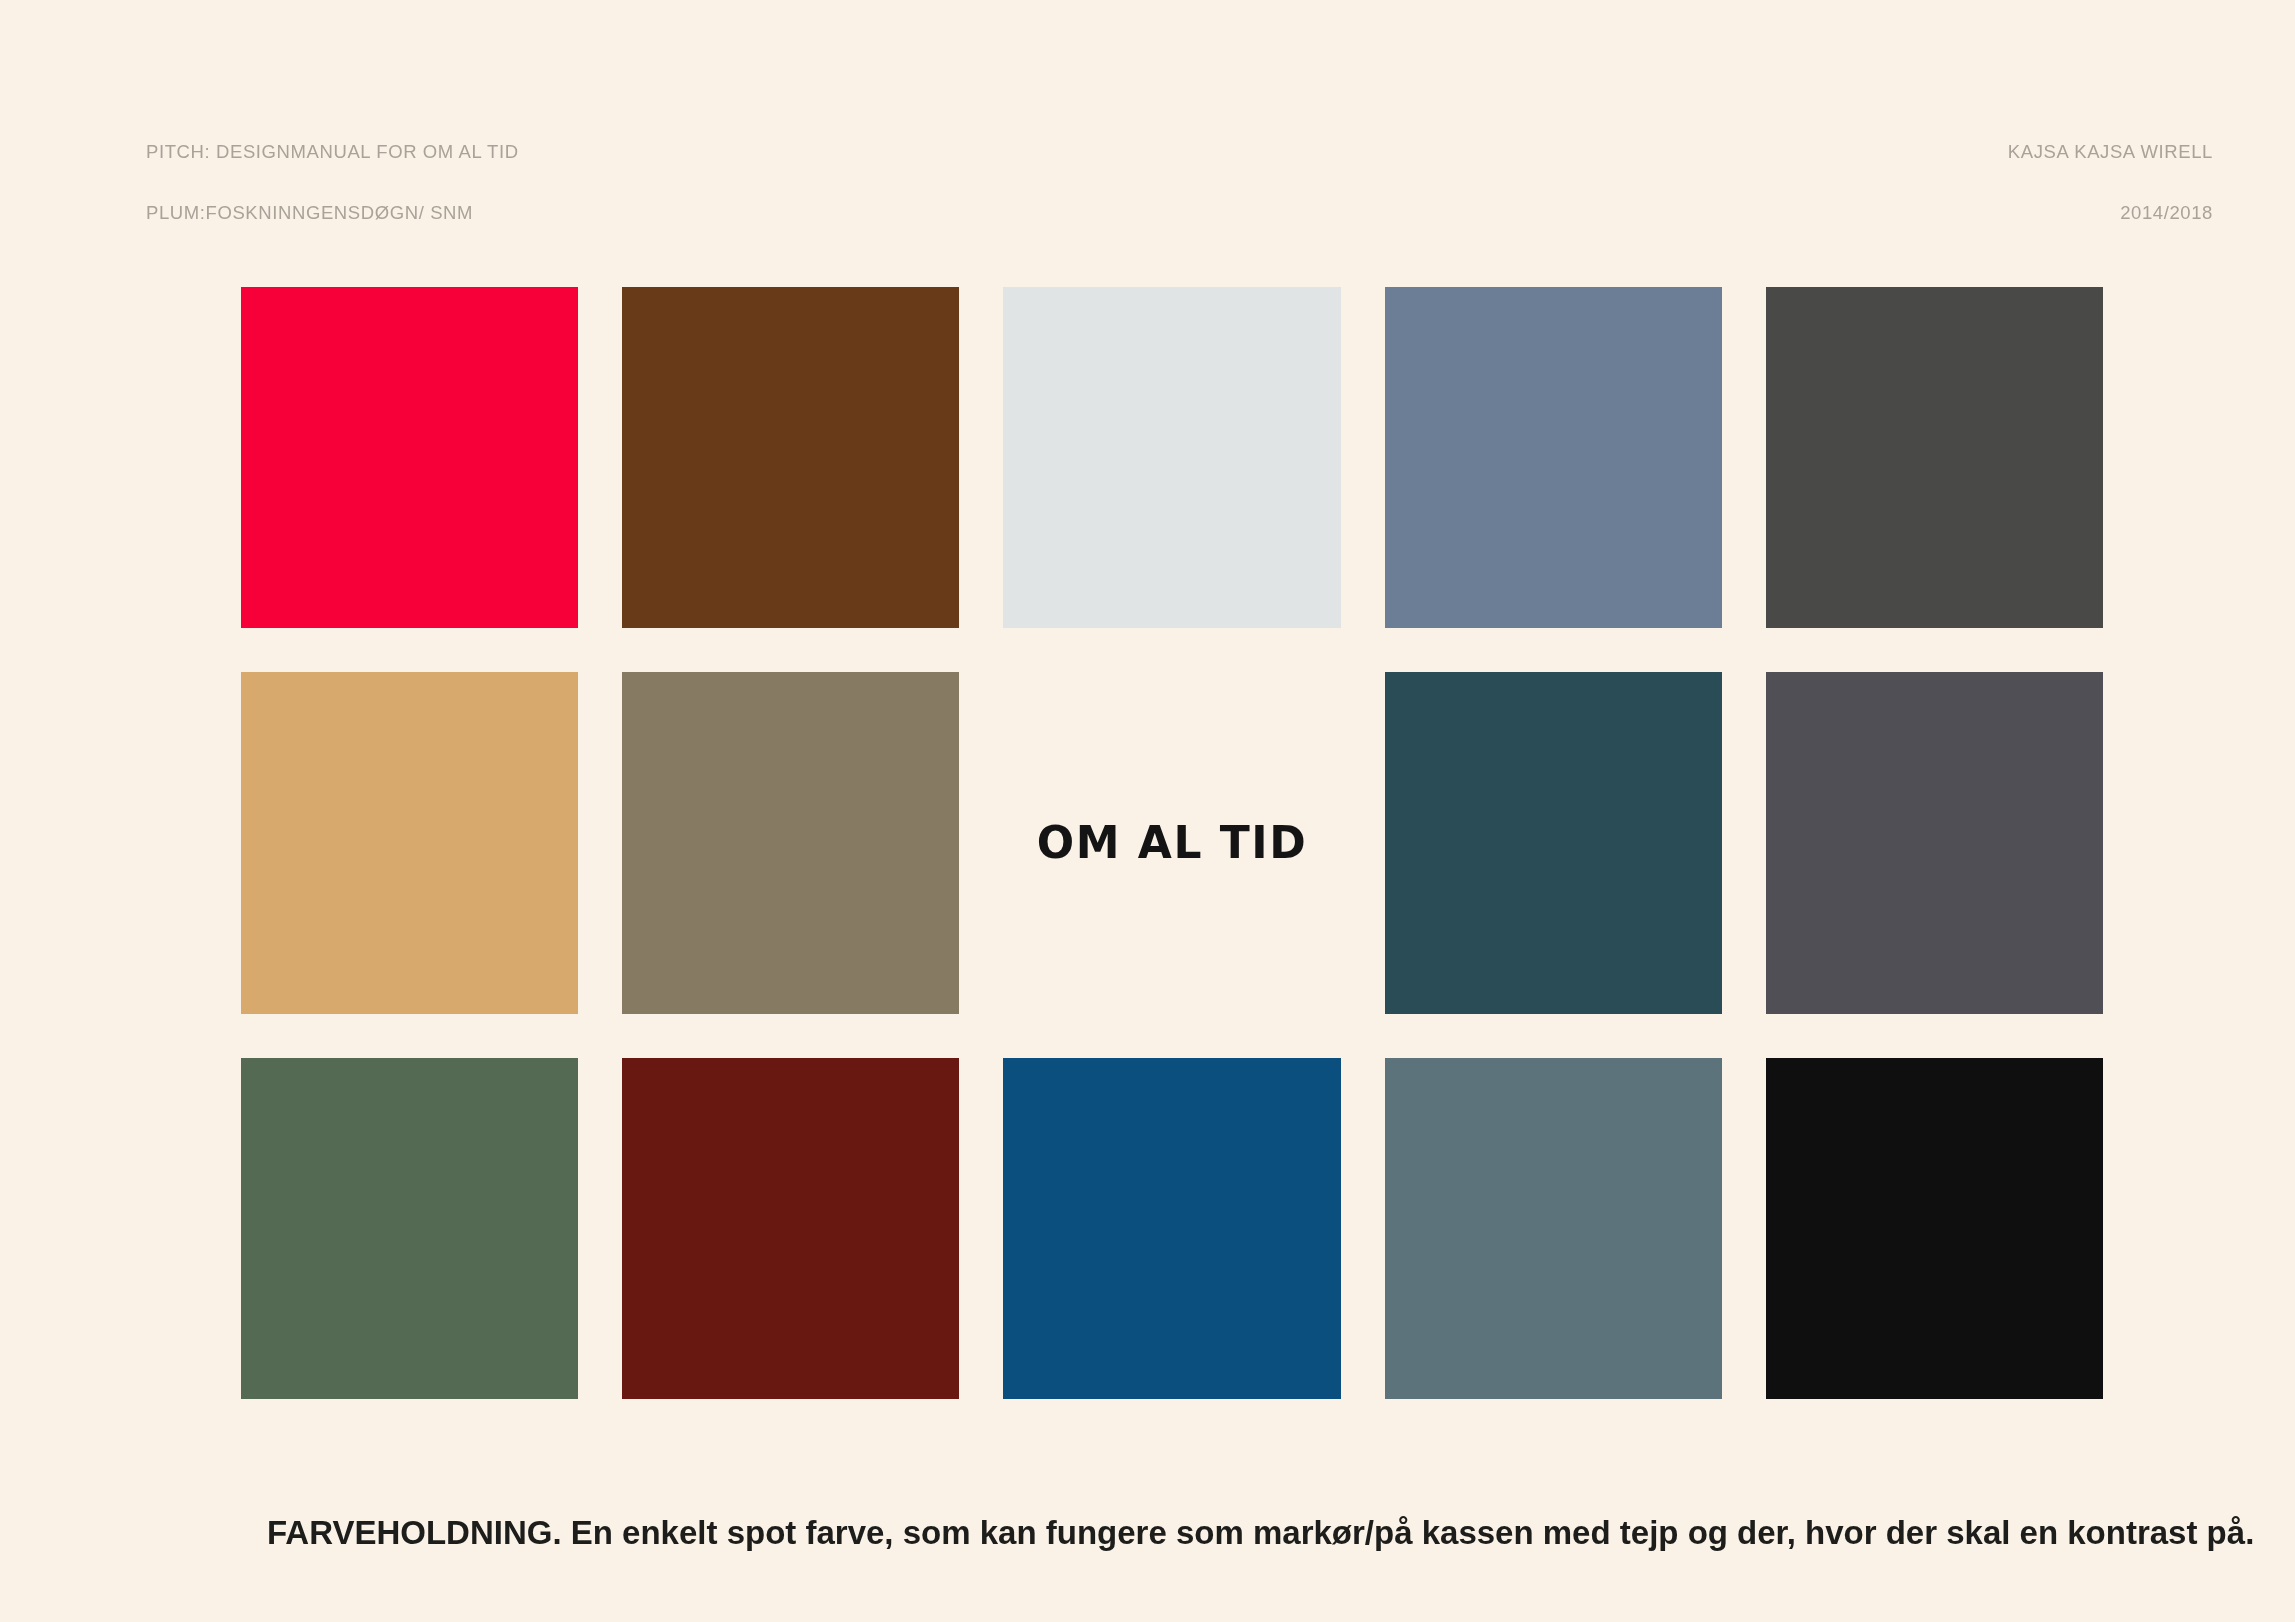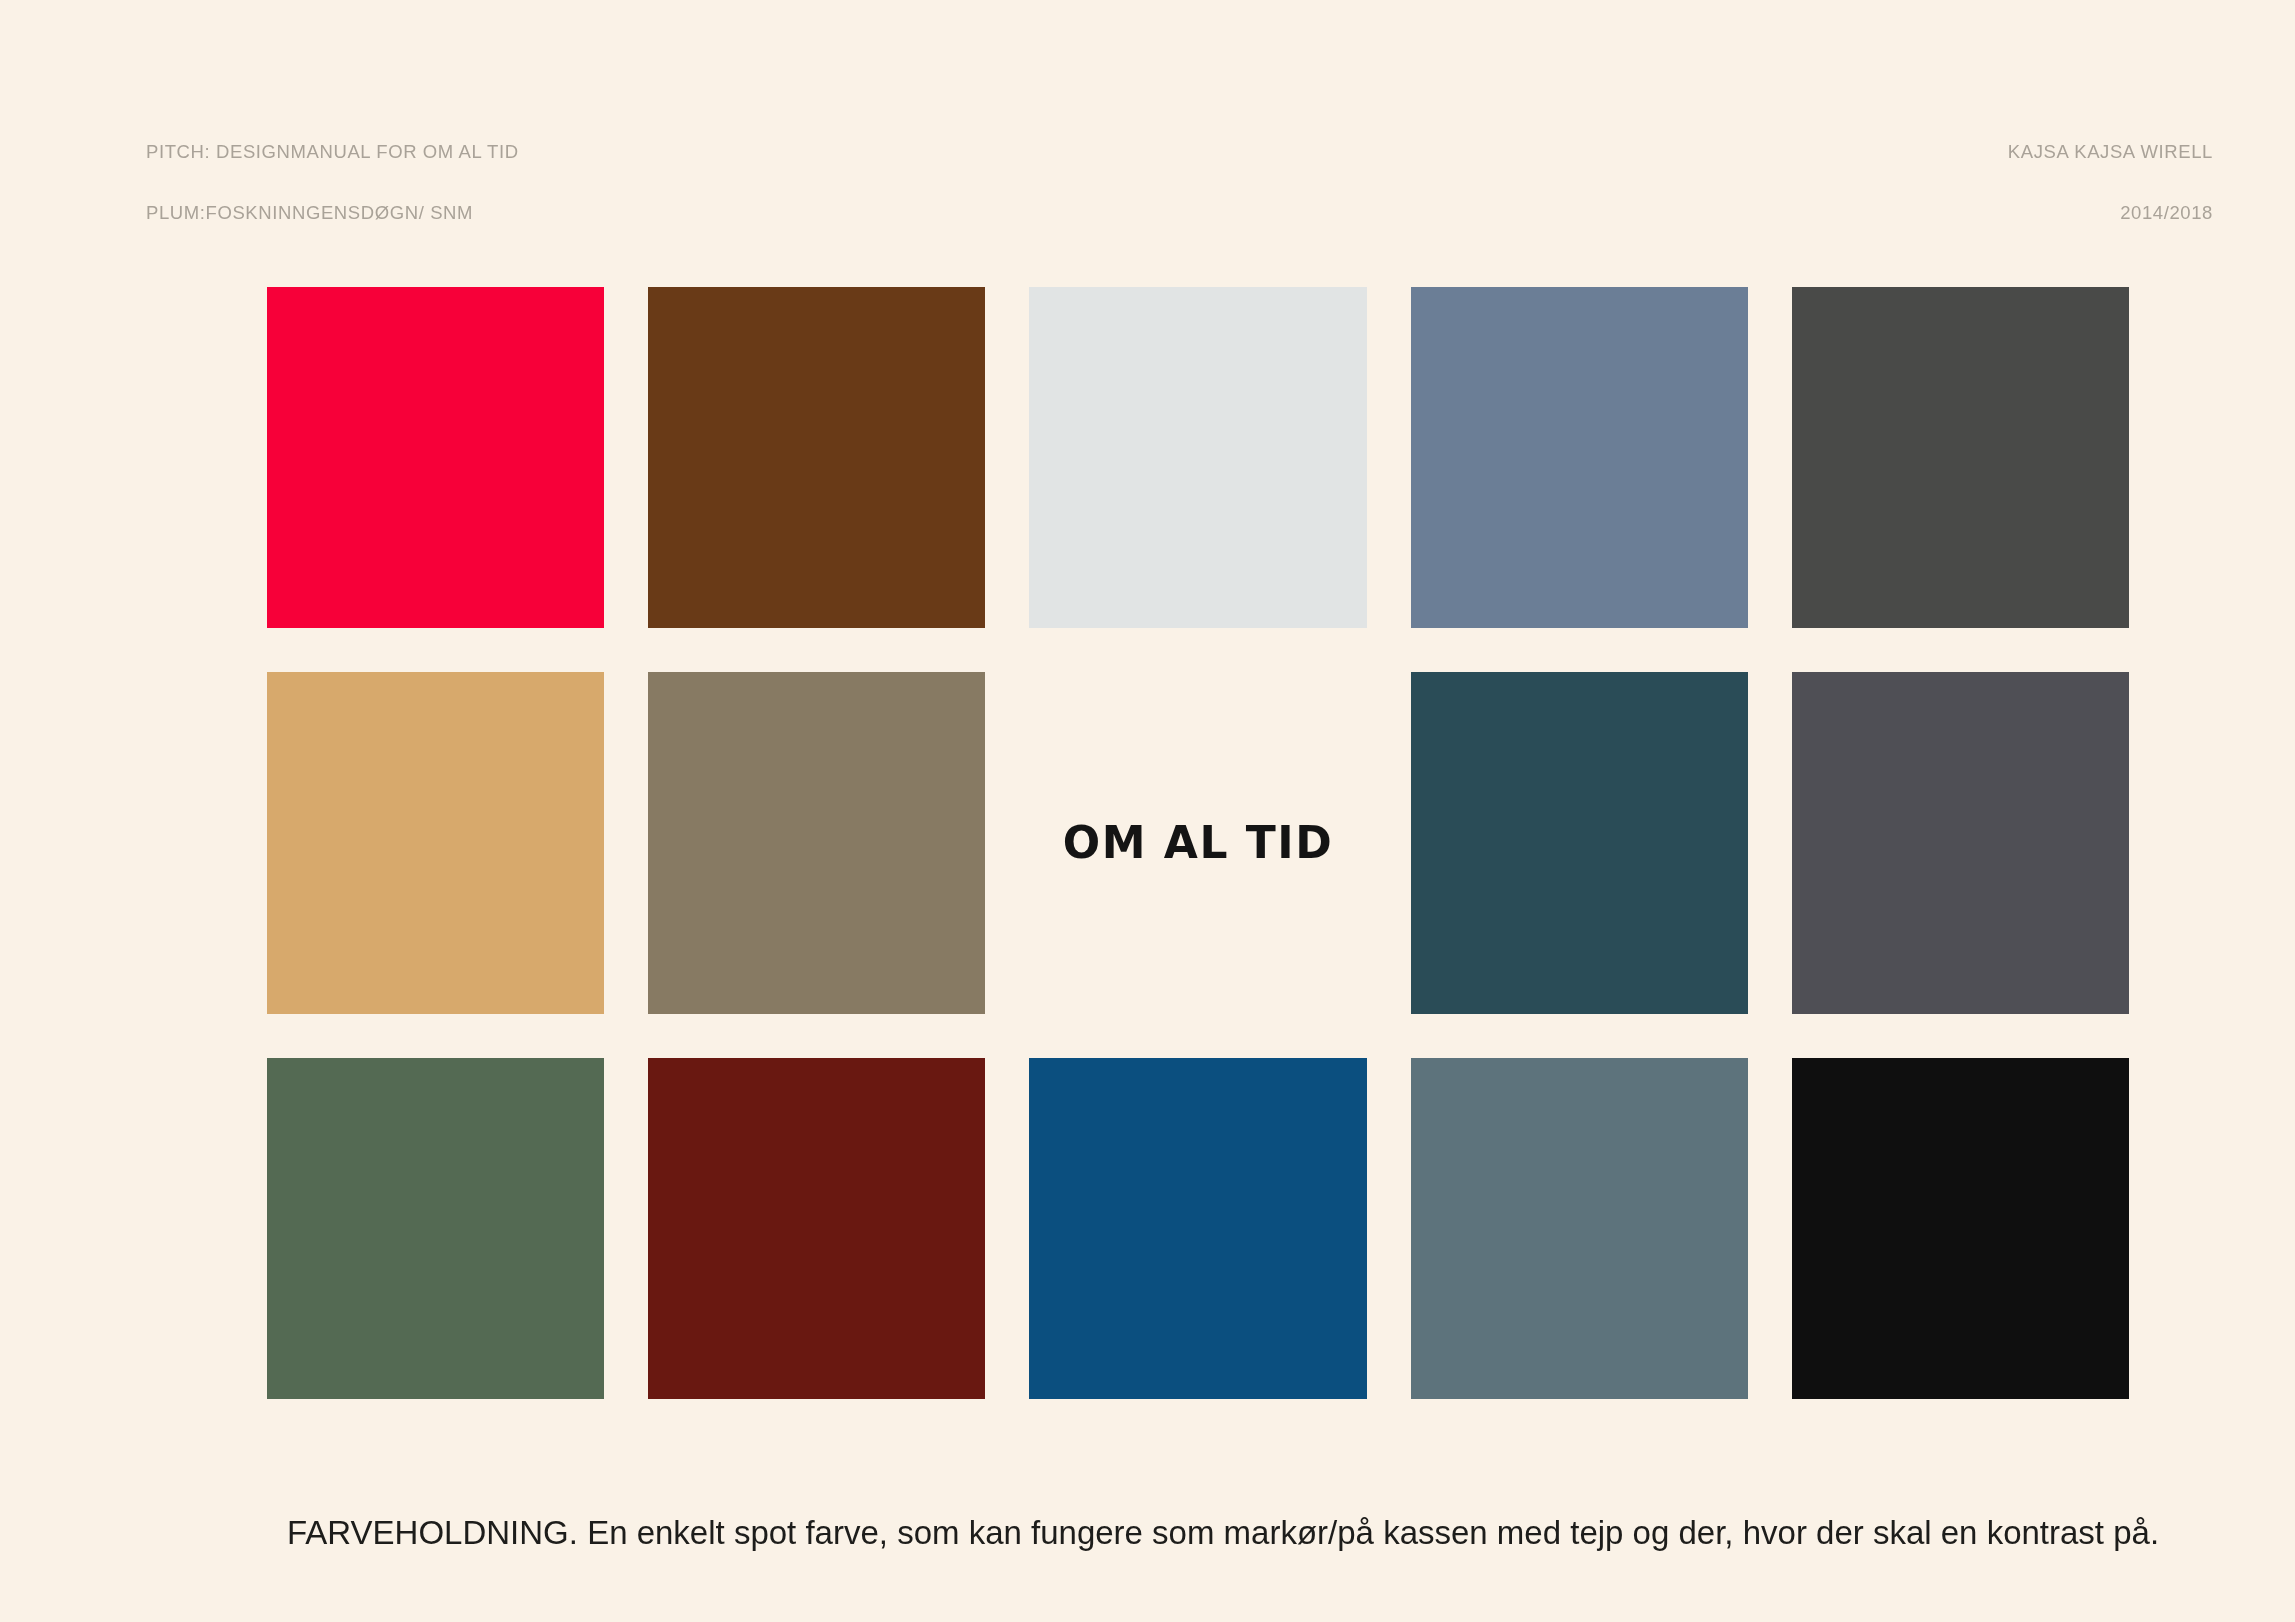--- a/index.html
+++ b/index.html
@@ -45,21 +45,21 @@
     letter-spacing: 0.6px;
     color: #a9a298;
     font-weight: 400;
     line-height: 1.1;
     white-space: nowrap;
   }
 
   
   .grid {
     position: absolute;
-    left: 219px;
+    left: 193px;
     top: 239px;
     width: 1894px;
     height: 1144px;
     display: grid;
     grid-template-columns: repeat(5, 1fr);
     grid-template-rows: repeat(3, 1fr);
     column-gap: 33px;
     row-gap: 24px;
     gap: 44px;
   }
@@ -91,26 +91,25 @@
   
   .caption {
     position: absolute;
     left: 203px;
     top: 1445px;
     width: 1907px;
   }
 
   .caption-line {
     font-family: "Liberation Sans", sans-serif;
-    font-weight: 400;
+    font-weight: 700;
     font-size: 33px;
     line-height: 1.44;
     color: #1d1d1b;
     white-space: nowrap;
-    margin-left: 20px;
   }
 </style>
 </head>
 <body>
 
 <div class="page">
 
   <div class="header">
 
     <div class="header-block header-left">

